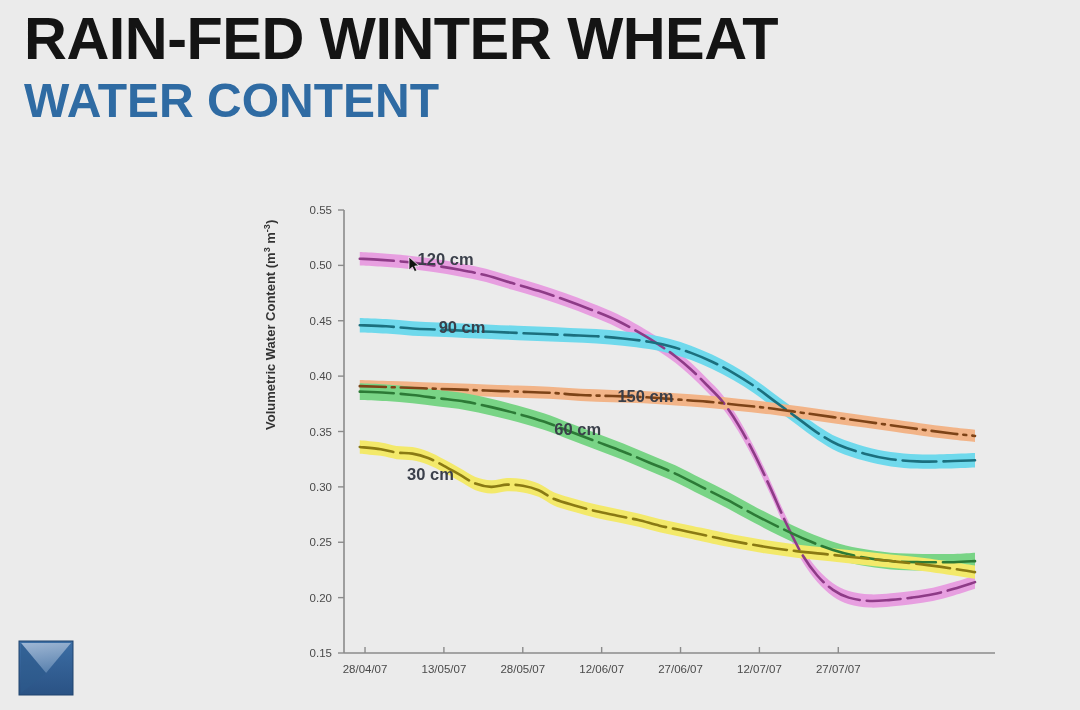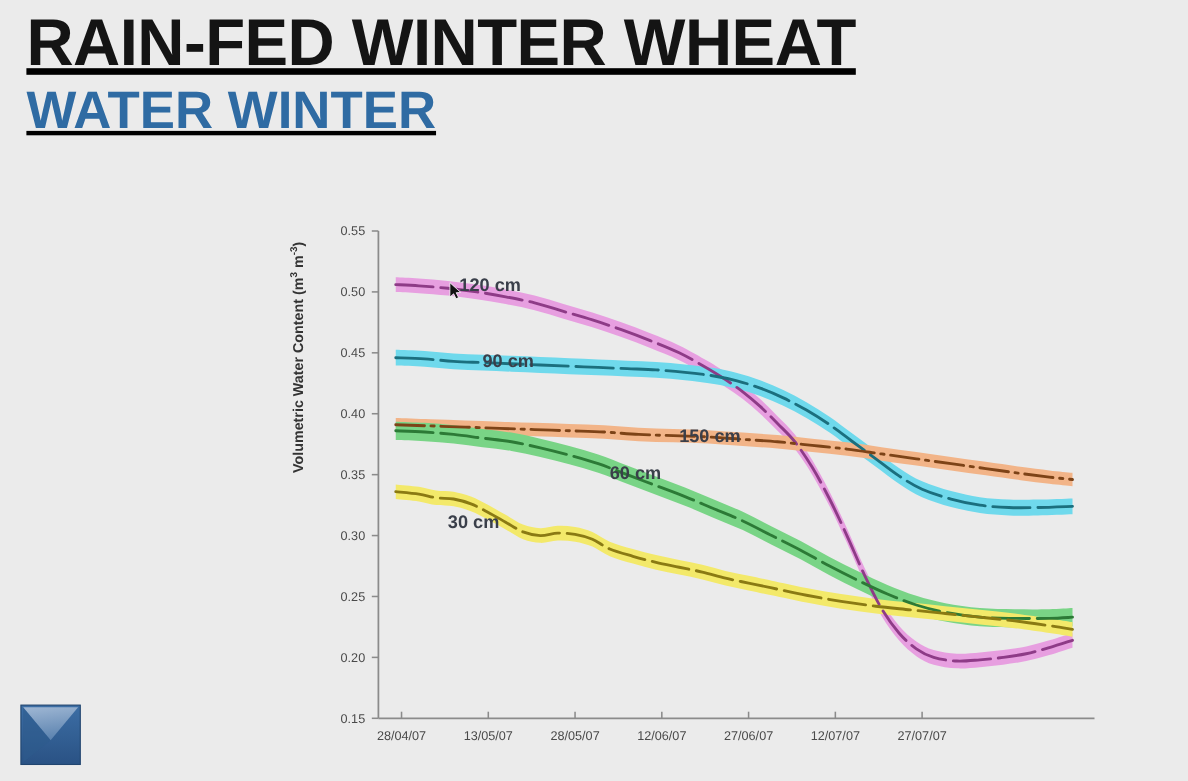--- a/index.html
+++ b/index.html
@@ -15,21 +15,20 @@
     font-family: "Liberation Sans", sans-serif;
     -webkit-font-smoothing: antialiased;
   }
 
   
   #slide-header {
     position: absolute;
     left: 24px;
     top: 6px;
     width: 1040px;
-    text-decoration: underline;
   }
   #title-main {
     font-family: "Liberation Sans", sans-serif;
     font-size: 60px;
     line-height: 66px;
     font-weight: bold;
     letter-spacing: -0.5px;
     color: #141414;
     white-space: nowrap;
     transform: scaleX(0.99);
@@ -93,21 +92,21 @@
     stroke-width: 1.4;
   }
   .band { fill-opacity: 1; stroke: none; }
   .centerline { fill: none; stroke-linecap: round; stroke-linejoin: round; }
 </style>
 </head>
 <body>
 
 <div id="slide-header">
   <div id="title-main">RAIN-FED WINTER WHEAT</div>
-  <div id="title-sub">WATER WINTER</div>
+  <div id="title-sub">WATER CONTENT</div>
 </div>
 
 <div id="brand-logo">
   <svg width="56" height="56" viewBox="0 0 56 56">
     <defs>
       <linearGradient id="lgA" x1="0" y1="0" x2="0" y2="1">
         <stop offset="0%" stop-color="#3c6ea5"></stop>
         <stop offset="100%" stop-color="#2a5284"></stop>
       </linearGradient>
       <linearGradient id="lgB" x1="0" y1="0" x2="0.2" y2="1">

